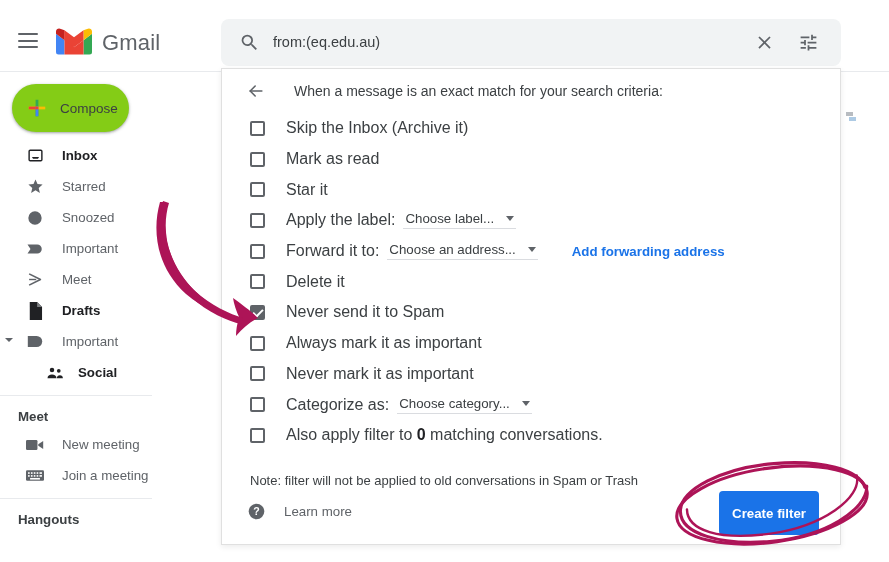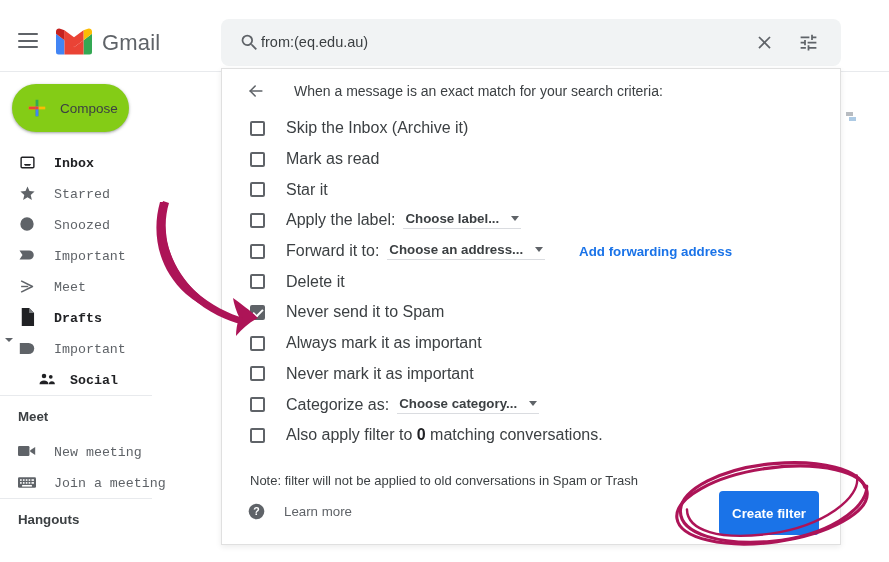--- a/index.html
+++ b/index.html
@@ -36,41 +36,41 @@
     background:#e8eaed;
   }
 
   
   .searchbar {
     position:absolute; left:221px; top:19px; width:620px; height:47px;
     background:#f1f3f4; border-radius:8px;
   }
   .search-icon { position:absolute; left:18px; top:13px; width:21px; height:21px; }
   .search-value {
-    position:absolute; left:40px; top:0; height:47px; line-height:47px;
+    position:absolute; left:52px; top:0; height:47px; line-height:47px;
     font-size:14.5px; color:#3c4043; white-space:nowrap;
   }
   .search-clear { position:absolute; right:66px; top:13px; width:21px; height:21px; cursor:pointer; }
   .search-tune  { position:absolute; right:22px; top:13px; width:21px; height:21px; cursor:pointer; }
 
   
   .sidebar { position:absolute; left:0; top:72px; width:200px; height:490px; background:#fff; }
   .compose {
     position:absolute; left:12px; top:12px; width:117px; height:48px;
     border-radius:24px; background:#84cc16;
     box-shadow: 0 1px 2px 0 rgba(60,64,67,.3), 0 1px 3px 1px rgba(60,64,67,.15);
     display:flex; align-items:center; cursor:pointer;
   }
   .compose .plus { position:relative; width:22px; height:22px; margin-left:14px; }
   .compose-label { margin-left:12px; font-size:13.5px; color:#3c4043; }
 
   .nav { position:absolute; left:0; top:68px; width:200px; }
   .nav-item {
-    position:relative; height:31px; display:flex; align-items:flex-end;
-    cursor:pointer; padding-left:0;font-family:Liberation Mono, monospace;
+    position:relative; height:31px; display:flex; align-items:center;
+    cursor:pointer; padding-left:8px;
   }
   .nav-icon {
     width:18px; height:18px; margin-left:18px; flex:0 0 18px;
     display:flex; align-items:center; justify-content:center;
   }
   .nav-label { margin-left:18px; font-size:13.3px; color:#5f6368; }
   .nav-item.bold .nav-label { color:#202124; font-weight:bold; }
   .nav-item.sub .nav-icon { margin-left:38px; }
   .nav-item.sub .nav-label { margin-left:14px; }
 
@@ -113,21 +113,21 @@
     width:4px; height:8px; border:solid #fff;
     border-width:0 2px 2px 0; transform:rotate(45deg);
   }
   .row-label { margin-left:21px; font-size:16px; color:#3c4043; white-space:nowrap; }
   .row-label b { font-weight:bold; color:#202124; }
 
   .select {
     margin-left:8px; display:inline-flex; align-items:center;
     border-bottom:1px solid #dadce0; padding:0 2px 2px 2px; cursor:pointer;
   }
-  .select span { font-size:13.3px; color:#3c4043;font-weight:bold; }
+  .select span { font-size:13.3px; color:#3c4043; }
   .select .dncaret {
     margin-left:12px; width:0; height:0;
     border-left:4px solid transparent; border-right:4px solid transparent;
     border-top:5px solid #5f6368;
   }
   .link { margin-left:34px; font-size:13.3px; color:#1a73e8; font-weight:bold; cursor:pointer; }
 
   .note {
     position:absolute; left:28px; top:404px; width:560px;
     font-size:13px; color:#3c4043;

